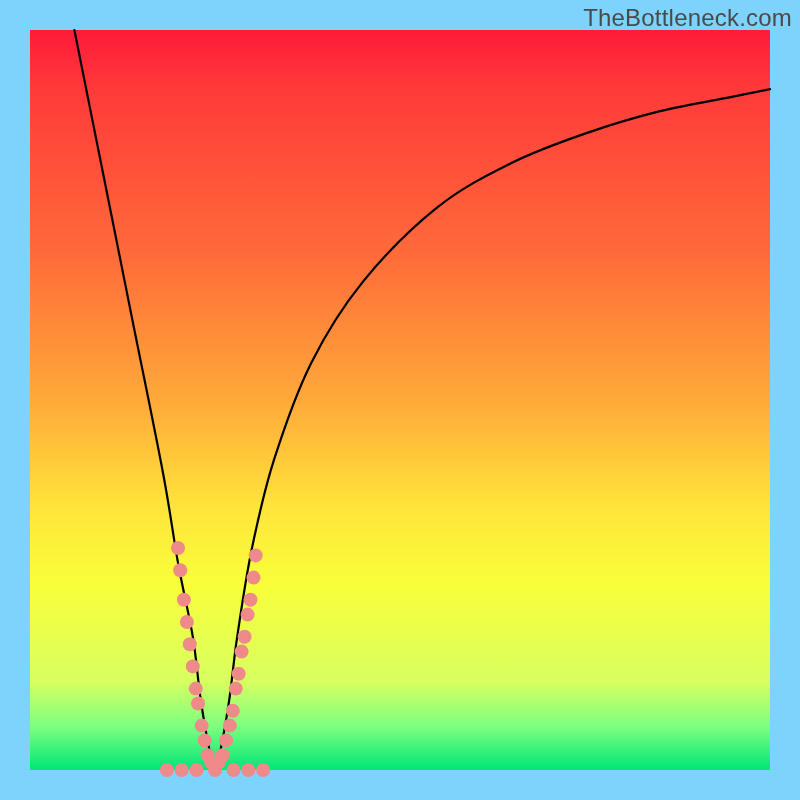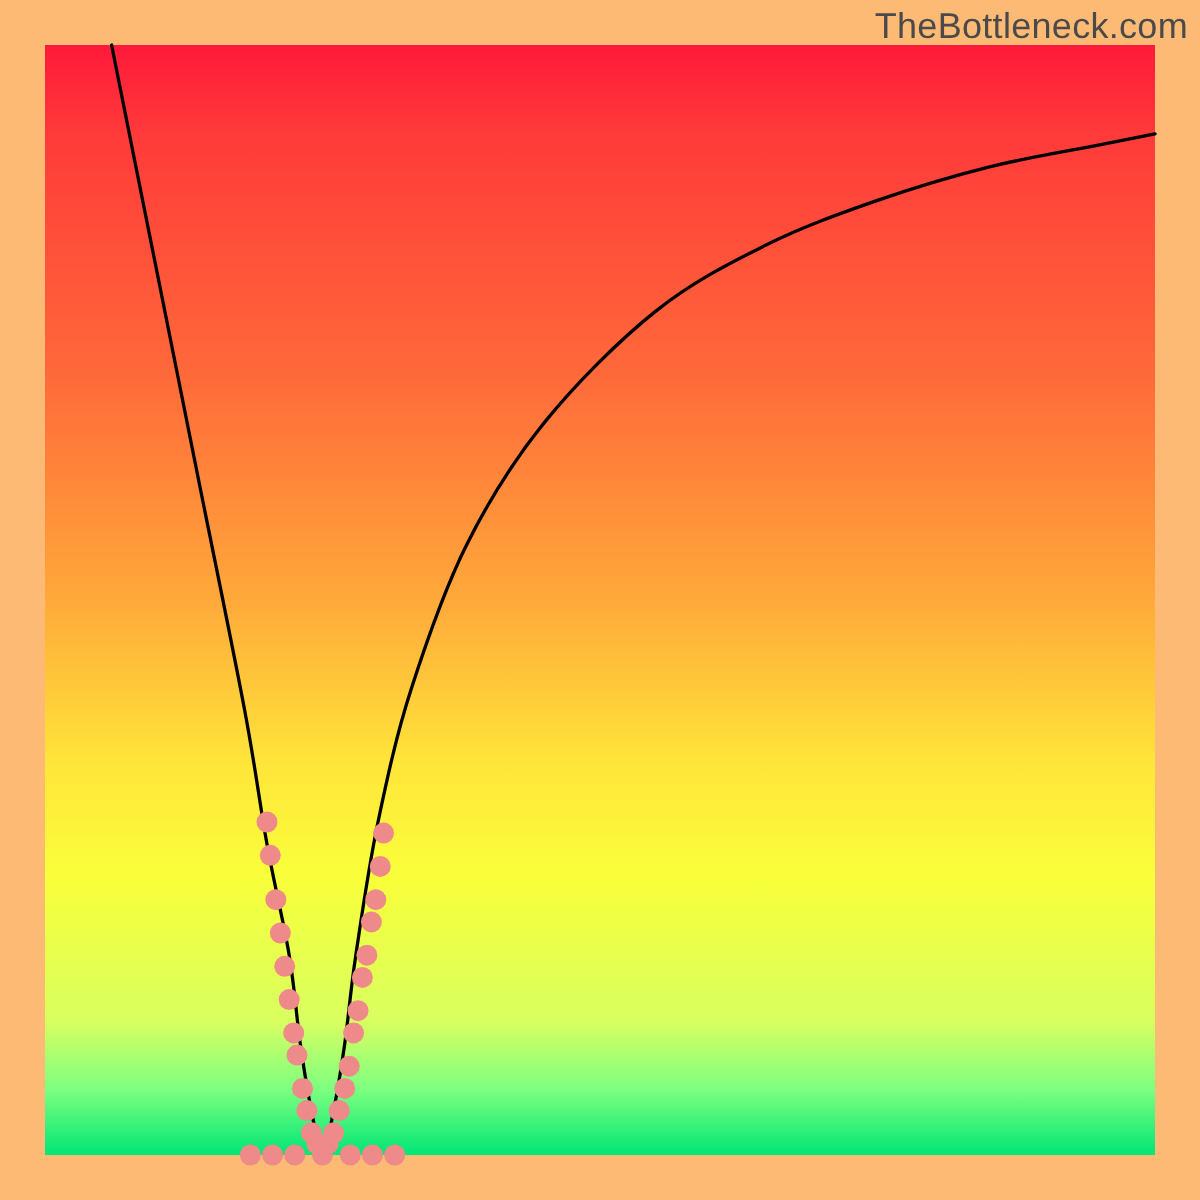--- a/index.html
+++ b/index.html
@@ -8,21 +8,21 @@
     width: 800px;
     height: 800px;
     overflow: hidden;
     background: #000;
     font-family: Arial, Helvetica, sans-serif;
   }
   .frame {
     position: absolute;
     left: 0; top: 0;
     width: 800px; height: 800px;
-    background: #fdba74;
+    background: #7dd3fc;
   }
   .plot-area {
     position: absolute;
     left: 30px;
     top: 30px;
     width: 740px;
     height: 740px;
     
     background: linear-gradient(to bottom,
       #ff1a3a 0%,

